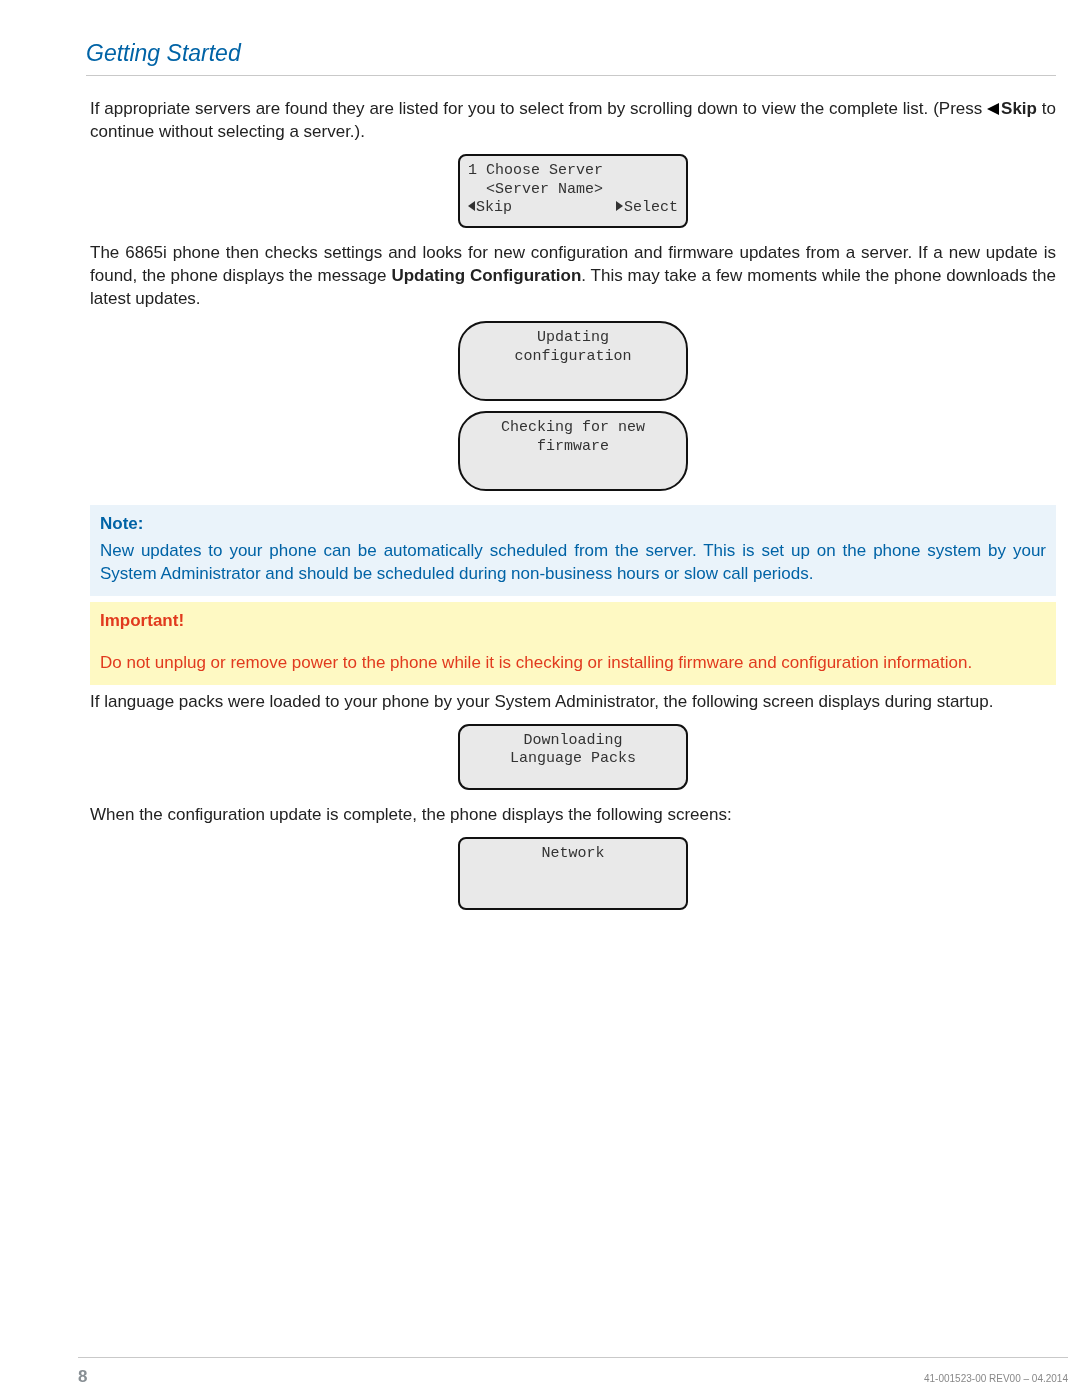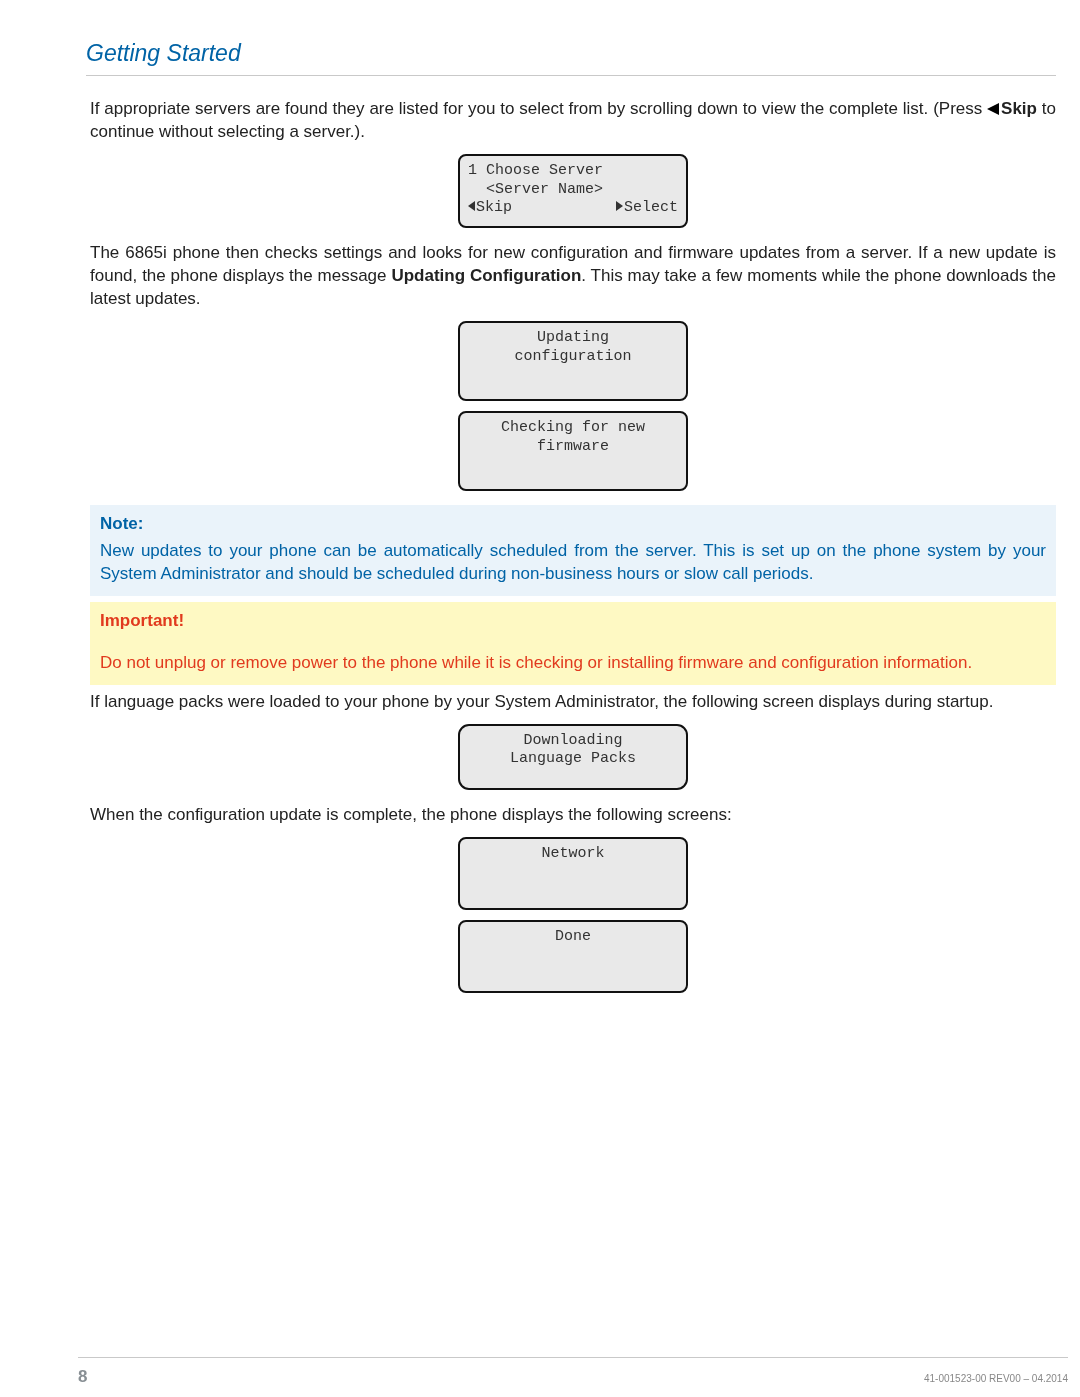--- a/index.html
+++ b/index.html
@@ -37,21 +37,21 @@
     width:210px;
     border:2px solid #111;
     border-radius:8px;
     background:#e9e9e9;
     font-family:"Andale Mono","Courier New",monospace;
     font-size:15px;
     color:#333;
     padding:6px 8px 8px 8px;
     line-height:1.25;
   }
-  .lcd.tall{height:62px;}
+  .lcd.tall{height:62px;border-radius:28px;}
   .lcd.short{height:48px;border-radius:11px;}
   .lcd.med{height:55px;}
   .lcd-stack{display:flex;flex-direction:column;gap:10px;align-items:center;}
   .lcd-row{display:flex;justify-content:space-between;}
   .lcd-center{text-align:center;}
   .lcd .small-tri-l{display:inline-block;width:0;height:0;border-top:5px solid transparent;border-bottom:5px solid transparent;border-right:7px solid #333;vertical-align:0;margin-right:1px;}
   .lcd .small-tri-r{display:inline-block;width:0;height:0;border-top:5px solid transparent;border-bottom:5px solid transparent;border-left:7px solid #333;vertical-align:0;margin-right:1px;}
   .callout{
     background:#eaf3fa;
     padding:8px 10px 10px 10px;
@@ -136,23 +136,20 @@
       </div>
     </div>
 
     <p class="para2">When the configuration update is complete, the phone displays the following screens:</p>
 
     <div class="lcd-wrap">
       <div class="lcd-stack">
         <div class="lcd med lcd-center">
           <div>Network</div>
         </div>
-        <div class="lcd med lcd-center">
-          <div>Done</div>
-        </div>
       </div>
     </div>
 
   </div>
 
   <div class="footer">
     <span class="pg">8</span>
     <span class="doc">41-001523-00 REV00 – 04.2014</span>
   </div>
 </div>

